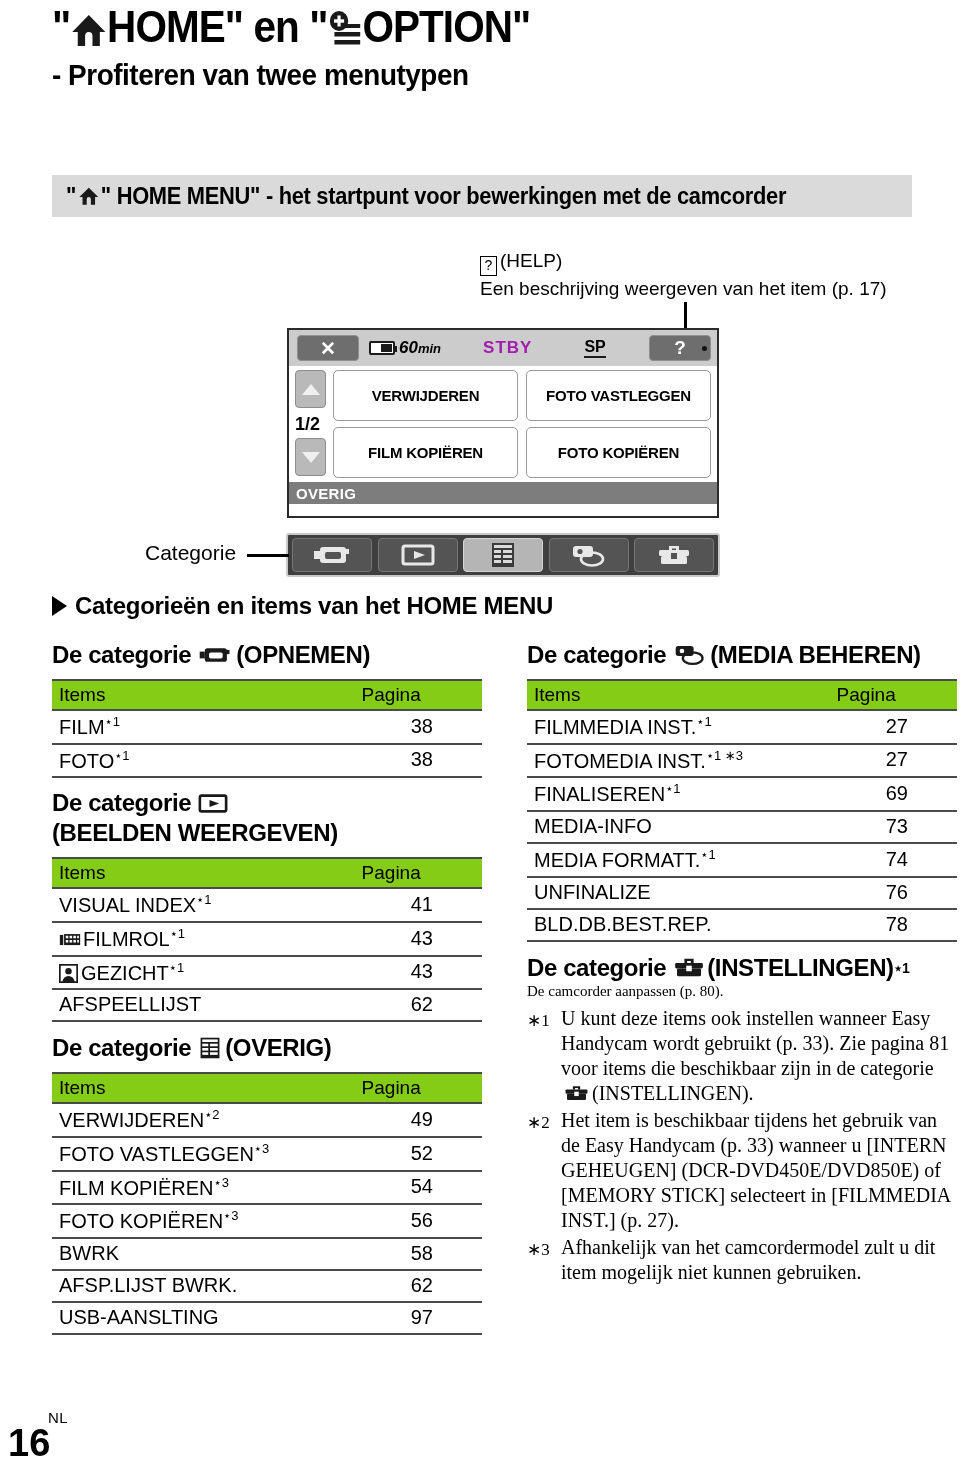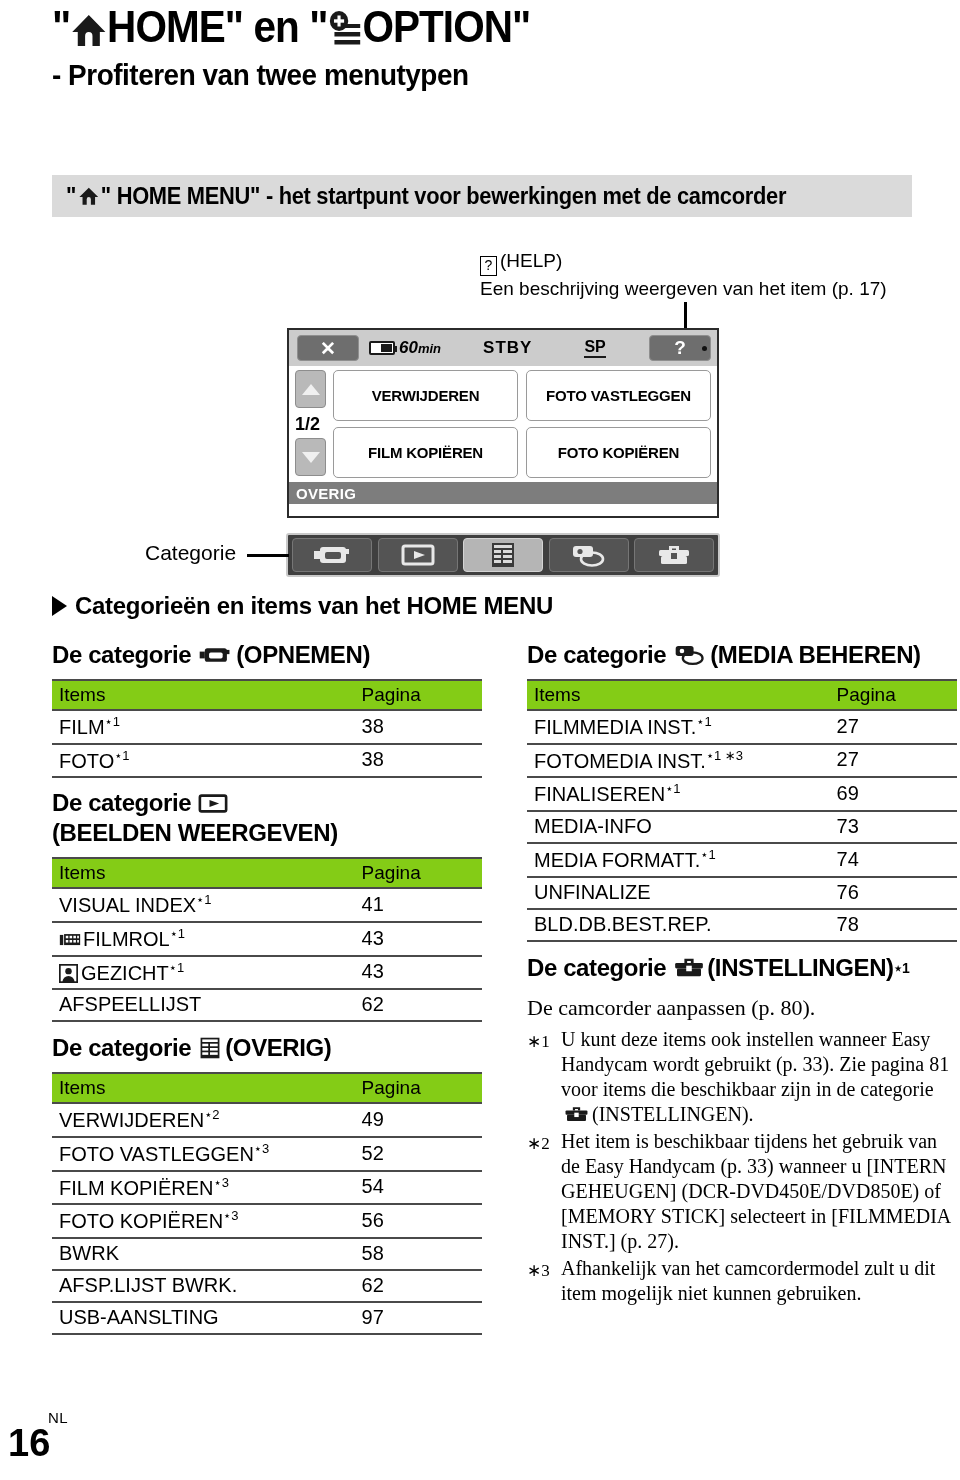--- a/index.html
+++ b/index.html
@@ -89,21 +89,21 @@
   .battery:before {
     content:""; position:absolute; right:-4px; top:3px;
     width:3px; height:6px; background:#1a1a1a;
   }
   .battery:after {
     content:""; position:absolute; right:1px; top:1px;
     width:11px; height:8px; background:#1a1a1a;
   }
   .bat-label { font-size:17px; font-weight:bold; margin-left:4px;font-style:italic; }
   .bat-label .min { font-size:13px; }
-  .stby { margin-left:42px; font-size:17px; font-weight:bold; color:#000000; letter-spacing:1px; }
+  .stby { margin-left:42px; font-size:17px; font-weight:bold; color:#a21caf; letter-spacing:1px; }
   .sp {
     margin-left:52px; font-size:16px; font-weight:bold;
     border-bottom:2.5px solid #1a1a1a; padding-bottom:1px; line-height:16px;
   }
   .btn-help {
     position:absolute; right:6px; top:5px;
     width:62px; height:26px;
     background:#6e6e6e; border-radius:4px;
     color:#fff; font-size:19px; font-weight:bold;
     display:flex; align-items:center; justify-content:center;
@@ -198,29 +198,29 @@
     font-size:19px; font-weight:normal;
     padding:3px 0 3px 7px;
     border-top:2.5px solid #4a4a4a;
   }
   table.items th.pg { padding-left:0; }
   table.items td {
     font-size:20px; padding:3px 0 4px 7px;
     border-top:2.2px solid #4a4a4a;
     vertical-align:middle;
   }
-  table.items td.pg { padding-left:0; }
+  table.items td.pg { padding-left:0;text-align:center; }
   table.items tr:last-child td { border-bottom:2.2px solid #4a4a4a; }
   table.items .sup { font-size:13px; vertical-align:super; }
   col.c-item { width:72%; }
   col.c-page { width:28%; }
 
   .note-lead {
     font-family:"Liberation Serif", serif;
-    font-size:22px; margin-top:12px;
+    font-size:15px; margin-top:0;
   }
   .footnotes { margin-top:6px; font-family:"Liberation Serif", serif; }
   .fn {
     display:flex; font-size:20px; line-height:25px; margin-bottom:2px;
   }
   .fn .mark { width:34px; flex:0 0 34px; font-size:17px; padding-top:2px; }
   .fn .body { flex:1; }
   .fn .body .ico { vertical-align:-3px; margin:0 3px; }
 
   

